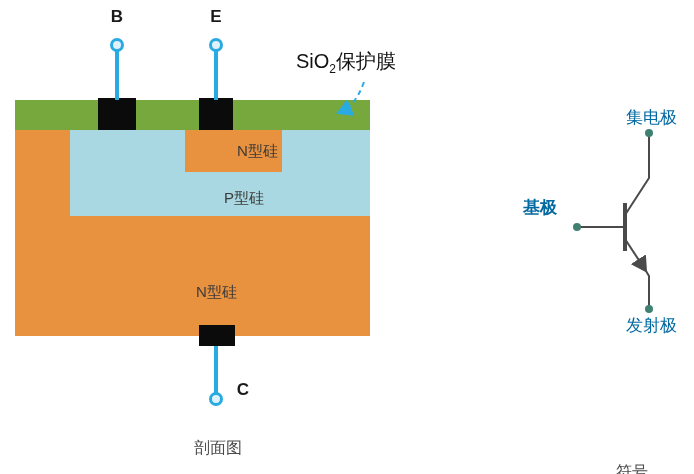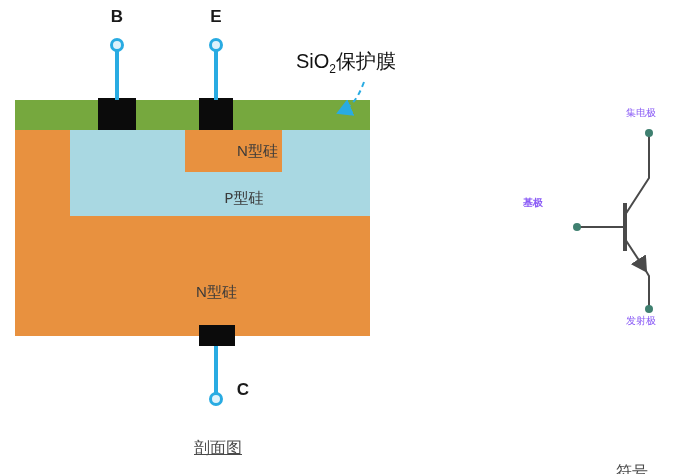--- a/index.html
+++ b/index.html
@@ -25,28 +25,28 @@
   .term-b{left:110px;top:38px;}
   .term-e{left:209px;top:38px;}
   .term-c{left:209px;top:392px;}
   
   .pin-label{font-weight:bold;font-size:17px;color:#1A1A1A;width:22px;text-align:center;}
   .pin-b{left:106px;top:7px;}
   .pin-e{left:205px;top:7px;}
   .pin-c{left:232px;top:380px;}
   .region-label{font-size:15px;color:#3A3A3A;text-align:center;padding-left:24px;}
   .lbl-emitter{left:185px;top:142px;width:97px;}
-  .lbl-base{left:70px;top:189px;width:300px;font-family:Liberation Mono, monospace;}
+  .lbl-base{left:70px;top:189px;width:300px;}
   .lbl-substrate{left:15px;top:283px;width:355px;}
   .oxide-callout{left:296px;top:48px;font-weight:normal;font-size:20px;color:#111;}
   .oxide-callout sub{font-size:12px;}
   .caption{font-size:16px;color:#4A4A4A;text-align:center;}
-  .cap-left{left:166px;top:438px;width:104px;text-decoration:underline;}
+  .cap-left{left:166px;top:438px;width:104px;}
   .cap-right{left:602px;top:462px;width:60px;}
-  .sym-label{font-size:10px;color:#8b5cf6;}
+  .sym-label{font-size:17px;color:#0369a1;}
   .lbl-collector{left:626px;top:106px;}
   .lbl-sym-base{left:523px;top:196px;font-weight:bold;}
   .lbl-sym-emitter{left:626px;top:314px;text-align:right;}
   svg.overlay{position:absolute;left:0;top:0;width:694px;height:474px;pointer-events:none;}
 </style>
 </head>
 <body>
 
 <div id="canvas">
 

